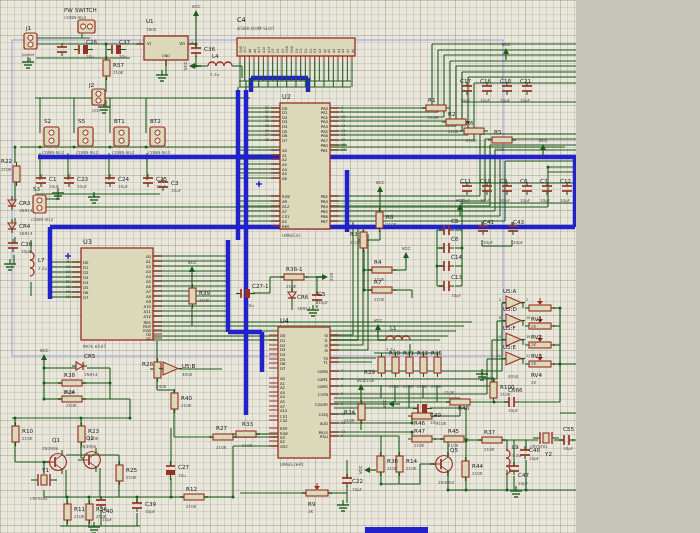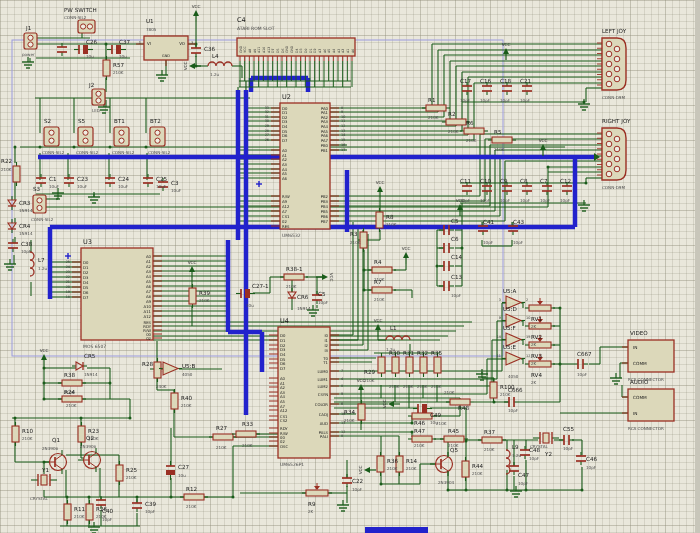--- a/index.html
+++ b/index.html
@@ -1,16 +1,16 @@
 <!DOCTYPE html>
 <html><head>
 <meta charset="utf-8">
 <style>
   html,body{margin:0;padding:0;background:#c8c6ba;}
-  #canvas{position:relative;width:695px;height:533px;overflow:hidden;
+  #canvas{position:relative;width:576px;height:533px;overflow:hidden;
     background-color:#e9e7db;
     background-image:
       linear-gradient(rgba(150,148,128,.30) 1px, transparent 1px),
       linear-gradient(90deg, rgba(150,148,128,.30) 1px, transparent 1px),
       linear-gradient(rgba(140,138,118,.22) 1px, transparent 1px),
       linear-gradient(90deg, rgba(140,138,118,.22) 1px, transparent 1px);
     background-size:35px 35px,35px 35px,7px 7px,7px 7px;}
   #schem{position:absolute;left:0;top:0;}
   text{font-family:"DejaVu Sans", sans-serif;}
 </style>

